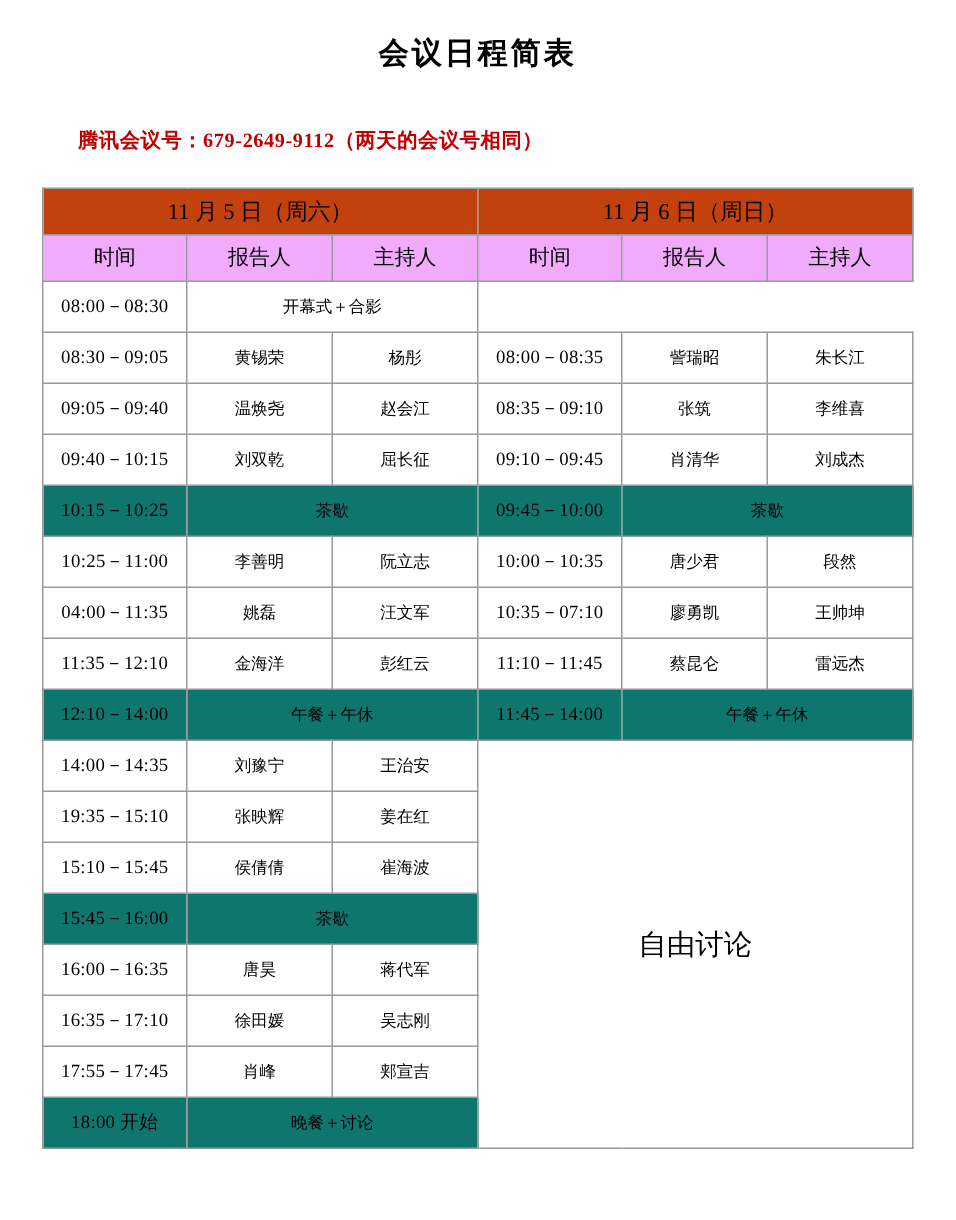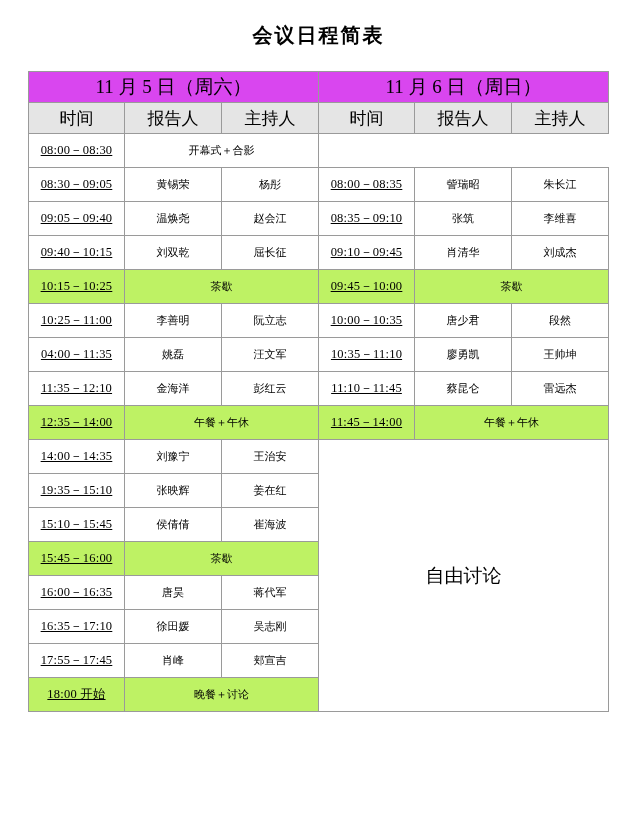--- a/index.html
+++ b/index.html
@@ -48,36 +48,35 @@
   }
   table.sched td {
     border: 1px solid #9a9a9a;
     height: 33px;
     text-align: center;
     vertical-align: middle;
     padding: 0 2px;
     font-family: "Liberation Serif", "DejaVu Serif", serif;
   }
   .dayhdr {
-    background: #d946ef;
-    font-size: 19px;
+    background: #c2410c;
+    font-size: 15px;
     height: 30px !important;
   }
   .colhdr {
-    background: #e5e5e5;
-    font-size: 17px;
+    background: #f0abfc;
+    font-size: 14px;
     height: 30px !important;
   }
   .shade {
-    background: #bef264;
+    background: #0f766e;
   }
   .timecell {
     font-size: 12.5px;
     letter-spacing: 0.2px;
-    text-decoration: underline;
   }
   .namecell {
     font-size: 11px;
   }
   .free {
     font-size: 19px;
     vertical-align: middle;
   }
   .nb {
     border: none !important;
@@ -87,20 +86,23 @@
   col.c-spk  { width: 97px; }
   col.c-chair{ width: 97px; }
 </style>
 </head>
 <body>
 
 <div class="page">
 
   <div class="title">会议日程简表</div>
 
+  <div class="meeting-line">
+    <span>腾讯会议号：</span><span class="num">679-2649-9112</span><span>（两天的会议号相同）</span>
+  </div>
 
   <table class="sched">
     <colgroup>
       <col class="c-time">
         <col class="c-spk">
         <col class="c-chair">
       <col class="c-time">
         <col class="c-spk">
         <col class="c-chair">
     </colgroup>
@@ -166,36 +168,36 @@
         <td class="namecell">阮立志</td>
         <td class="timecell">10:00－10:35</td>
         <td class="namecell">唐少君</td>
         <td class="namecell">段然</td>
       </tr>
 
       <tr>
         <td class="timecell">04:00－11:35</td>
         <td class="namecell">姚磊</td>
         <td class="namecell">汪文军</td>
-        <td class="timecell">10:35－11:10</td>
+        <td class="timecell">10:35－07:10</td>
         <td class="namecell">廖勇凯</td>
         <td class="namecell">王帅坤</td>
       </tr>
 
       <tr>
         <td class="timecell">11:35－12:10</td>
         <td class="namecell">金海洋</td>
         <td class="namecell">彭红云</td>
         <td class="timecell">11:10－11:45</td>
         <td class="namecell">蔡昆仑</td>
         <td class="namecell">雷远杰</td>
       </tr>
 
       <tr>
-        <td class="timecell shade">12:35－14:00</td>
+        <td class="timecell shade">12:10－14:00</td>
         <td class="namecell shade" colspan="2">午餐＋午休</td>
         <td class="timecell shade">11:45－14:00</td>
         <td class="namecell shade" colspan="2">午餐＋午休</td>
       </tr>
 
       <tr>
         <td class="timecell">14:00－14:35</td>
         <td class="namecell">刘豫宁</td>
         <td class="namecell">王治安</td>
         <td class="free" colspan="3" rowspan="8">自由讨论</td>

